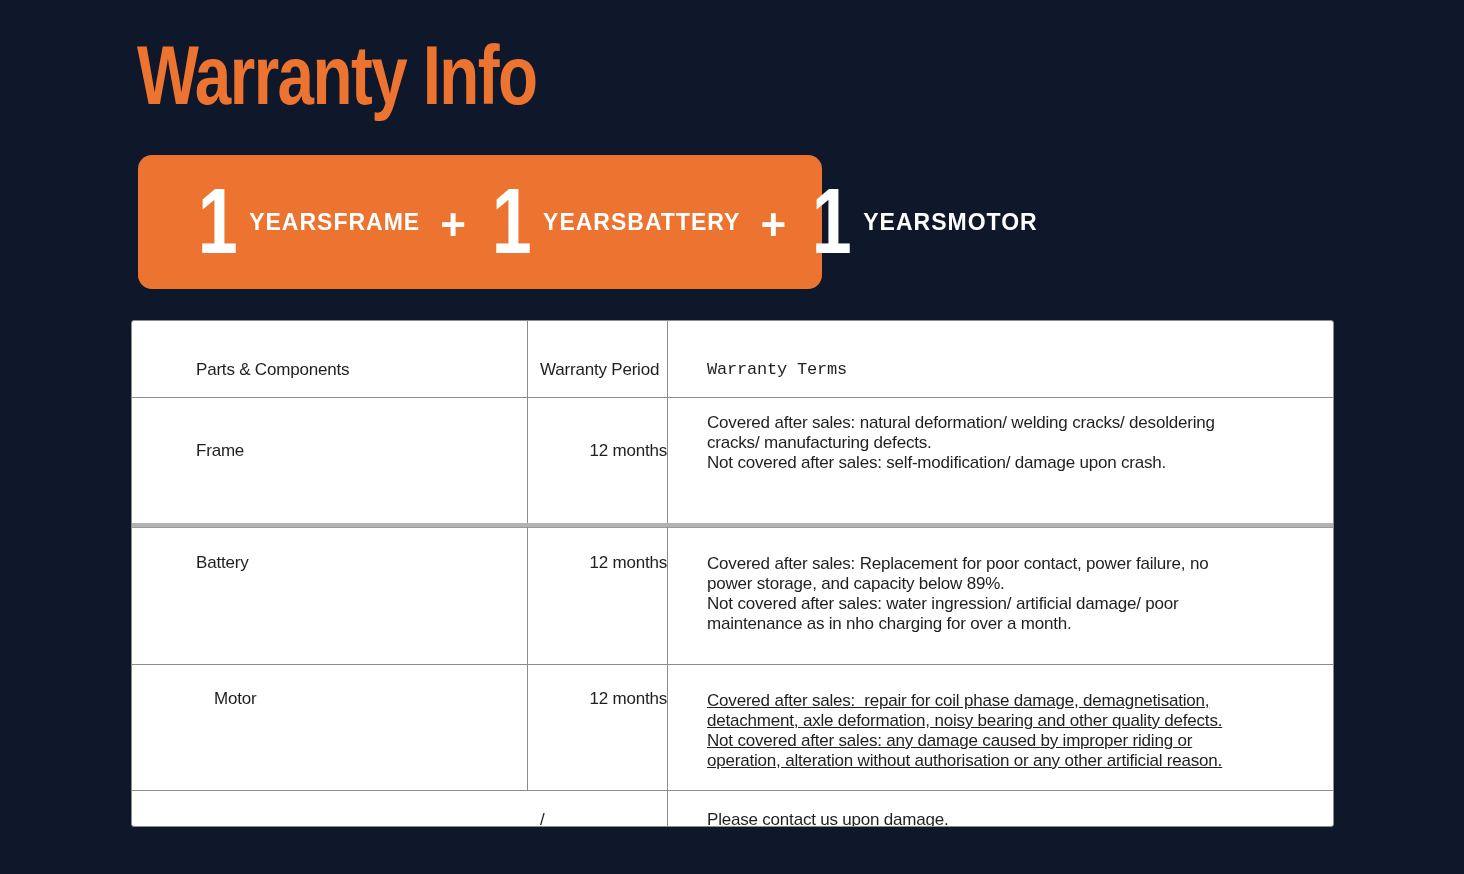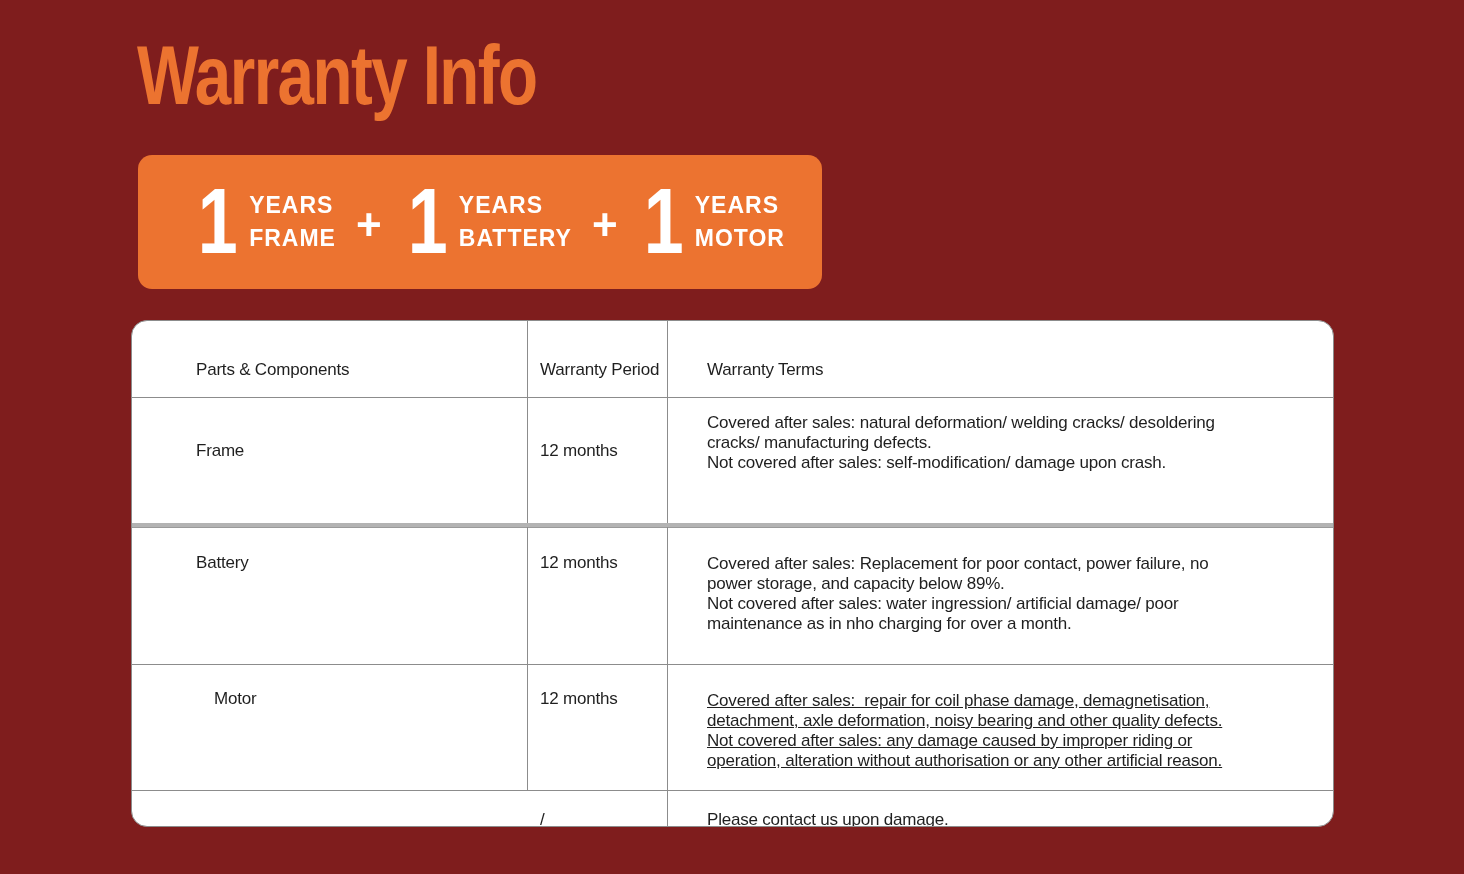--- a/index.html
+++ b/index.html
@@ -7,21 +7,21 @@
     --text: #1f1f1f;
     --border: #8c8c8c;
     --thick: #b3b3b3;
   }
   * { box-sizing: border-box; margin: 0; padding: 0; }
   html, body { background: #ffffff; }
   .page {
     position: relative;
     width: 1464px;
     height: 874px;
-    background: #7f1d1d;
+    background: #0f172a;
     overflow: hidden;
     font-family: "Liberation Sans", "DejaVu Sans", sans-serif;
     color: var(--text);
   }
 
   
   .page-title {
     position: absolute;
     left: 137px;
     top: 33px;
@@ -54,21 +54,21 @@
     display: inline-block;
     font-size: 92px;
     font-weight: 700;
     line-height: 0.82;
     transform: scaleX(0.78);
     transform-origin: center;
     margin-right: 6px;
   }
   .blines {
     display: flex;
-    flex-direction: column;
+    flex-direction: row;
     font-size: 23px;
     font-weight: 700;
     letter-spacing: 1px;
     line-height: 33px;
   }
   .bplus {
     font-size: 44px;
     font-weight: 700;
     line-height: 1;
     margin: 0 20px;
@@ -76,43 +76,43 @@
     top: 3px;
   }
 
   
   .wtable {
     position: absolute;
     left: 131px;
     top: 320px;
     width: 1203px;
     border: 1px solid var(--border);
-    border-radius: 16px;
+    border-radius: 3px;
     background: #ffffff;
     overflow: hidden;
     font-size: 17px;
     letter-spacing: -0.2px;
   }
   .t-row {
     display: grid;
     grid-template-columns: 396px 140px 1fr;
   }
   .row-header  { height: 76px; }
   .row-frame   { height: 126px; border-top: 1px solid var(--border); }
   .row-battery { height: 141px; border-top: 4px solid var(--thick); box-shadow: inset 0 1px 0 #9a9a9a; }
   .row-motor   { height: 126px; border-top: 1px solid var(--border); }
   .row-others  { height: 36px;  border-top: 1px solid var(--border); }
 
   .c-part, .c-period { border-right: 1px solid var(--border); }
   .c-part   { padding-left: 64px; }
-  .c-period { padding-left: 12px; }
+  .c-period { padding-left: 12px; text-align: right; }
   .c-terms  { padding-left: 39px; white-space: pre; line-height: 20px; }
 
   .row-header .cell { display: flex; align-items: flex-end; padding-bottom: 17px; }
-  .row-header .c-terms { white-space: nowrap; }
+  .row-header .c-terms { white-space: nowrap; font-family: Liberation Mono, monospace; }
 
   .row-frame .c-part,  .row-frame .c-period  { padding-top: 43px; }
   .row-frame .c-terms  { padding-top: 15px; }
 
   .row-battery .c-part, .row-battery .c-period { padding-top: 26px; }
   .row-battery .c-terms { padding-top: 27px; }
 
   .row-motor .c-part,  .row-motor .c-period  { padding-top: 24px; }
   .row-motor .c-part   { padding-left: 82px; }
   .row-motor .c-terms  { padding-top: 26px; text-decoration: underline; }

